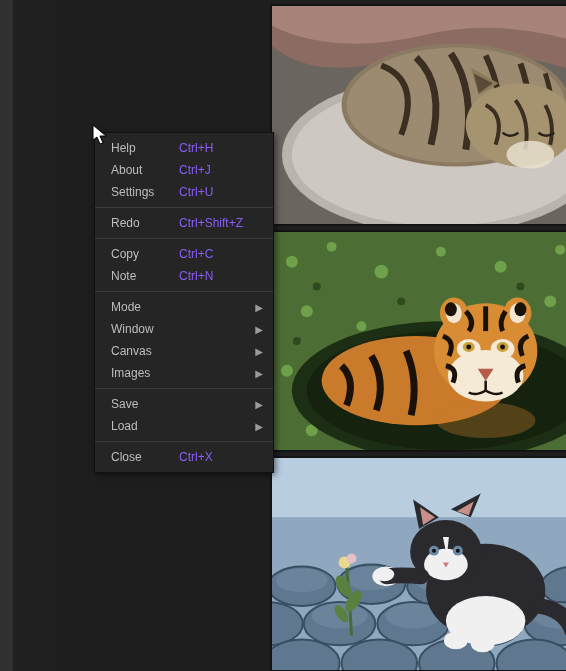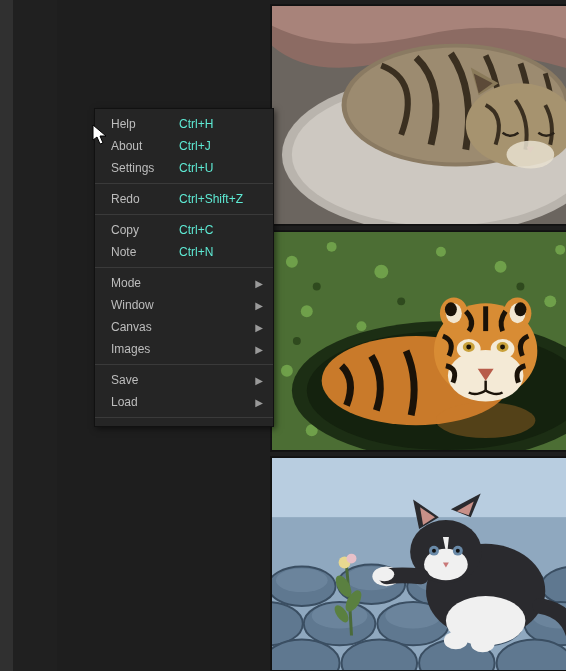--- a/index.html
+++ b/index.html
@@ -6,24 +6,24 @@
   .sidebar-edge{position:absolute;left:0;top:0;width:13px;height:671px;background:#303030;}
   .sidebar-main{position:absolute;left:13px;top:0;width:44px;height:671px;background:#202020;}
   .canvas{position:absolute;left:57px;top:0;right:0;bottom:0;background:#1e1e1e;}
   .thumb{position:absolute;background:#555;border:1px solid #111;box-shadow:0 0 0 1px rgba(0,0,0,.3);overflow:hidden;}
   .thumb svg{display:block;width:100%;height:100%;}
   
   .t-cat{left:214px;top:5px;width:318px;height:218px;}
   .t-tiger{left:214px;top:231px;width:318px;height:218px;}
   .t-kitten{left:214px;top:457px;width:318px;height:212px;}
   
-  .menu{position:absolute;left:94px;top:108px;width:178px;background:#252525;border:1px solid #111;box-shadow:2px 2px 6px rgba(0,0,0,.5);padding:4px 0;}
+  .menu{position:absolute;left:94px;top:132px;width:178px;background:#252525;border:1px solid #111;box-shadow:2px 2px 6px rgba(0,0,0,.5);padding:4px 0;}
   .menu-item{display:flex;align-items:center;height:22px;padding:0 10px 0 16px;color:#bdbdbd;cursor:default;}
   .menu-item .lbl{flex:0 0 68px;}
-  .menu-item .short{flex:1;color:#5eead4;}
+  .menu-item .short{flex:1;color:#8b5cf6;}
   .menu-item .arrow{color:#9a9a9a;font-size:10px;margin-left:auto;}
   .menu-sep{height:1px;background:#3a3a3a;margin:4px 0;}
   .cursor{position:absolute;left:92px;top:124px;pointer-events:none;z-index:50;}
 </style>
 </head>
 <body>
 
 <div class="sidebar-edge"></div>
 <div class="sidebar-main"></div>
 
@@ -264,17 +264,21 @@
     <div class="menu-sep"></div>
     <div class="menu-item">
       <span class="lbl">Save</span>
       <span class="arrow">▶</span>
     </div>
     <div class="menu-item">
       <span class="lbl">Load</span>
       <span class="arrow">▶</span>
     </div>
     <div class="menu-sep"></div>
+    <div class="menu-item">
+      <span class="lbl">Close</span>
+      <span class="short">Ctrl+X</span>
+    </div>
   </div>
 
 <svg class="cursor" width="18" height="22">
   <path d="M1,1 L1,16 L5,13 L8,20 L11,19 L8,12 L14,12 Z" fill="#fff" stroke="#000" stroke-width="1"></path>
 </svg>
 
 </body></html>

